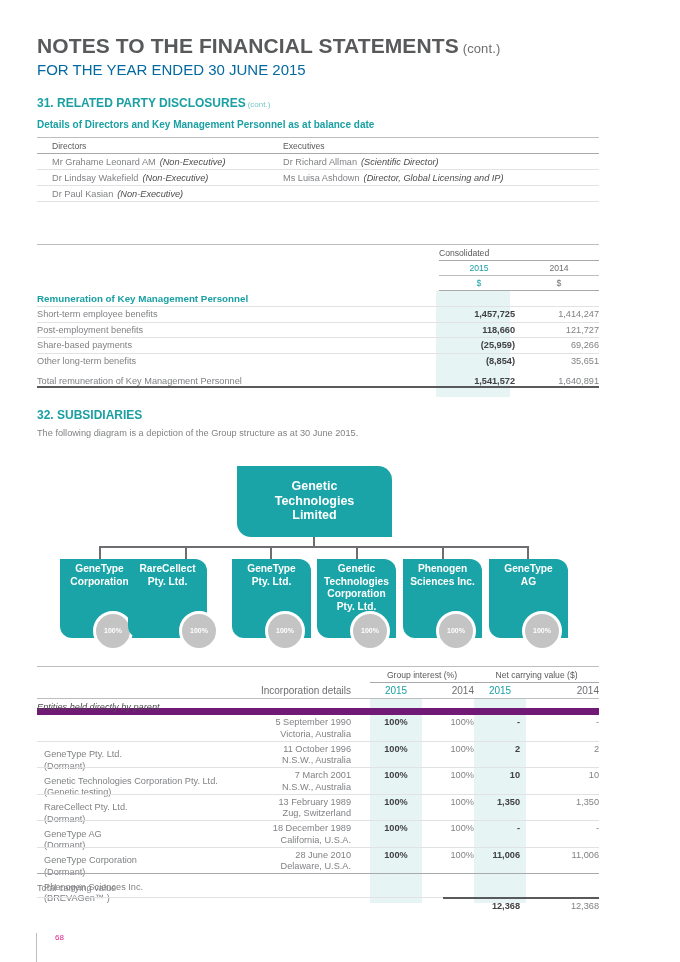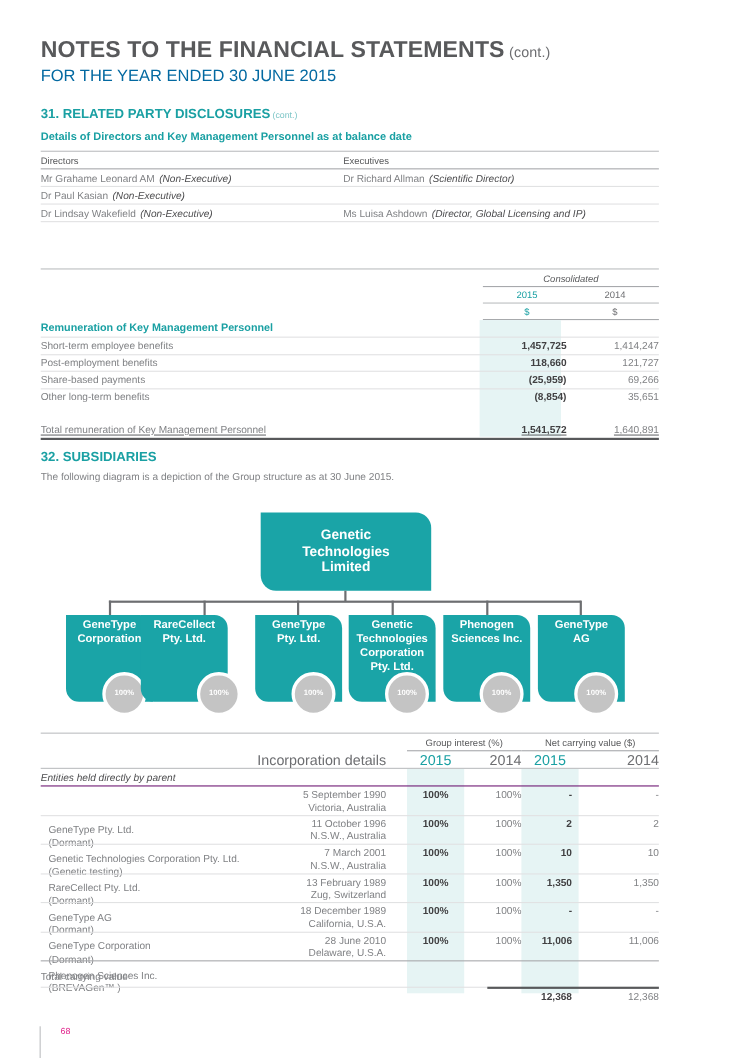--- a/index.html
+++ b/index.html
@@ -12,64 +12,64 @@
 
   .section-heading { position: absolute; left: 37px; font-size: 12px; font-weight: bold; color: #1aa0a3; }
   .section-heading .cont { font-size: 8px; font-weight: normal; color: #7bc5c6; margin-left: 2px; }
   .sub-heading { position: absolute; left: 37px; top: 119px; font-size: 10px; font-weight: bold; color: #1aa0a3; }
 
   
   .dir-table { position: absolute; left: 37px; top: 137px; width: 562px; border-top: 1.5px solid #bcbec0; font-size: 9.2px; }
   .dir-row { display: flex; height: 16px; align-items: center; border-bottom: 1px solid #e1e2e3; }
   .dir-row.header { border-bottom: 1px solid #a7a9ac; color: #58595b; font-size: 8.6px; }
   .dir-cell { flex: 0 0 auto; white-space: nowrap; color: #808285; }
-  .dir-cell.c1 { width: 275px; }
+  .dir-cell.c1 { width: 231px; margin-left: 15px; }
   .dir-cell .role { font-style: italic; color: #4d4d4f; margin-left: 4px; }
 
   
   .rem-table { position: absolute; left: 37px; top: 244px; width: 562px; font-size: 9.2px; border-top: 1px solid #bcbec0; }
   .rem-shade { position: absolute; left: 399px; width: 74px; top: 46px; height: 106px; background: #e6f4f4; }
   .rem-row { position: relative; display: flex; height: 15.5px; align-items: center; border-bottom: 1px solid #e1e2e3; }
   .rem-row .lbl { flex: 1; color: #808285; }
   .rem-row .v15 { width: 74px; text-align: right; padding-right: 6px; font-weight: bold; color: #414042; }
   .rem-row .v14 { width: 78px; text-align: right; color: #808285; }
   .rem-head1 { height: 16px; display: flex; justify-content: flex-end; align-items: center; }
-  .rem-head1 span { width: 160px; text-align: center; color: #58595b; font-size: 8.6px; border-bottom: 1px solid #a7a9ac; height: 16px; line-height: 16px; font-style: italic; }
+  .rem-head1 span { width: 160px; text-align: left; color: #58595b; font-size: 8.6px; border-bottom: 1px solid #a7a9ac; height: 16px; line-height: 16px; }
   .rem-head2, .rem-head3 { display: flex; justify-content: flex-end; height: 15px; align-items: center; }
   .rem-head2 { border-bottom: none; }
   .rem-head2 .wrap, .rem-head3 .wrap { width: 160px; display: flex; border-bottom: 1px solid #bcbec0; height: 15px; align-items: center; }
   .rem-head2 .y, .rem-head3 .y { width: 80px; text-align: center; font-size: 8.6px; }
   .teal { color: #1aa0a3; }
   .rem-section { display: flex; height: 16px; align-items: center; font-weight: bold; color: #1aa0a3; font-size: 9.8px; border-bottom: 1px solid #e1e2e3; position: relative; }
-  .rem-total { position: relative; display: flex; height: 16px; align-items: center; margin-top: 15px; border-bottom: 2px solid #58595b; text-decoration: underline; }
+  .rem-total { position: relative; display: flex; height: 16px; align-items: flex-end; margin-top: 3px; border-bottom: 2px solid #58595b; }
   .rem-total .lbl { flex: 1; color: #808285; }
   .rem-total .v15 { width: 74px; text-align: right; padding-right: 6px; font-weight: bold; color: #414042; }
   .rem-total .v14 { width: 78px; text-align: right; color: #808285; }
 
   .intro-text { position: absolute; left: 37px; top: 428px; font-size: 9.2px; color: #808285; }
 
   
   .org { position: absolute; left: 60px; top: 460px; width: 520px; height: 200px; }
   .parent-box { position: absolute; left: 177px; top: 6px; width: 155px; height: 71px; background: #1aa4a7; color: #fff; font-weight: bold; font-size: 12.5px; text-align: center; line-height: 14.5px; border-radius: 0 14px 0 14px; padding-top: 13px; }
   .org-line { position: absolute; background: #6d6e71; }
   .child-box { position: absolute; top: 99px; width: 79px; height: 79px; background: #1aa4a7; color: #fff; font-weight: bold; font-size: 10.2px; text-align: center; line-height: 12.5px; border-radius: 0 12px 0 12px; padding-top: 4px; }
   .pct { position: absolute; width: 40px; height: 40px; border-radius: 50%; background: #c4c4c4; border: 3px solid #ffffff; color: #ffffff; font-size: 7px; font-weight: bold; text-align: center; line-height: 34px; top: 151px; }
 
   
   .sub-table { position: absolute; left: 37px; top: 666px; width: 562px; font-size: 9.2px; border-top: 1px solid #bcbec0; }
   .shade { position: absolute; background: #e6f4f4; }
   .sub-h { display: flex; height: 16px; align-items: center; position: relative; }
   .sub-h .g { position: absolute; text-align: center; color: #58595b; font-size: 8.6px; border-bottom: 1px solid #a7a9ac; height: 16px; line-height: 16px; }
-  .sub-h2 { display: flex; height: 16px; align-items: center; border-bottom: 1px solid #bcbec0; position: relative; font-size: 13px; }
+  .sub-h2 { display: flex; height: 16px; align-items: center; border-bottom: 1px solid #bcbec0; position: relative; font-size: 10px; }
   .col-inc { position: absolute; left: 170px; width: 144px; text-align: right; }
   .col-g15 { position: absolute; left: 333px; width: 52px; text-align: center; }
   .col-g14 { position: absolute; left: 385px; width: 52px; text-align: right; }
   .col-n15 { position: absolute; left: 443px; width: 40px; text-align: right; }
   .col-n14 { position: absolute; left: 485px; width: 77px; text-align: right; }
-  .sub-cat { height: 16px; line-height: 16px; font-style: italic; color: #4d4d4f; border-bottom: 1px solid #701a75; position: relative; }
+  .sub-cat { height: 16px; line-height: 16px; font-style: italic; color: #4d4d4f; border-bottom: 7px solid #701a75; position: relative; }
   .sub-row { position: relative; height: 26.5px; border-bottom: 1px solid #e1e2e3; color: #808285; }
   .sub-row .name { position: absolute; left: 7px; top: 2px; line-height: 11.5px; margin-top: 32px; }
   .sub-row .inc { position: absolute; left: 170px; width: 144px; top: 2px; line-height: 11.5px; text-align: right; }
   .sub-row .g15 { position: absolute; left: 333px; width: 52px; top: 2px; text-align: center; font-weight: bold; color: #414042; }
   .sub-row .g14 { position: absolute; left: 385px; width: 52px; top: 2px; text-align: right; }
   .sub-row .n15 { position: absolute; left: 443px; width: 40px; top: 2px; text-align: right; font-weight: bold; color: #414042; }
   .sub-row .n14 { position: absolute; left: 485px; width: 77px; top: 2px; text-align: right; }
   .sub-total { position: relative; height: 18px; margin-top: 5px; color: #808285; line-height: 18px; }
   .sub-total .n15 { position: absolute; left: 443px; width: 40px; text-align: right; font-weight: bold; color: #414042; }
   .sub-total .n14 { position: absolute; left: 485px; width: 77px; text-align: right; }
@@ -91,26 +91,26 @@
 <div class="dir-table">
   <div class="dir-row header">
     <div class="dir-cell c1" style="color:#58595b">Directors</div>
     <div class="dir-cell" style="color:#58595b">Executives</div>
   </div>
   <div class="dir-row">
     <div class="dir-cell c1"><span>Mr Grahame Leonard AM</span><span class="role">(Non-Executive)</span></div>
     <div class="dir-cell"><span>Dr Richard Allman</span><span class="role">(Scientific Director)</span></div>
   </div>
   <div class="dir-row">
+    <div class="dir-cell c1"><span>Dr Lindsay Wakefield</span><span class="role">(Non-Executive)</span></div>
+    <div class="dir-cell"><span>Ms Luisa Ashdown</span><span class="role">(Director, Global Licensing and IP)</span></div>
+  </div>
+  <div class="dir-row">
     <div class="dir-cell c1"><span>Dr Paul Kasian</span><span class="role">(Non-Executive)</span></div>
     <div class="dir-cell"></div>
-  </div>
-  <div class="dir-row">
-    <div class="dir-cell c1"><span>Dr Lindsay Wakefield</span><span class="role">(Non-Executive)</span></div>
-    <div class="dir-cell"><span>Ms Luisa Ashdown</span><span class="role">(Director, Global Licensing and IP)</span></div>
   </div>
 </div>
 
 <div class="rem-table">
   <div class="rem-shade"></div>
   <div class="rem-head1">
       <span>Consolidated</span>
     </div>
   <div class="rem-head2">
     <div class="wrap">

